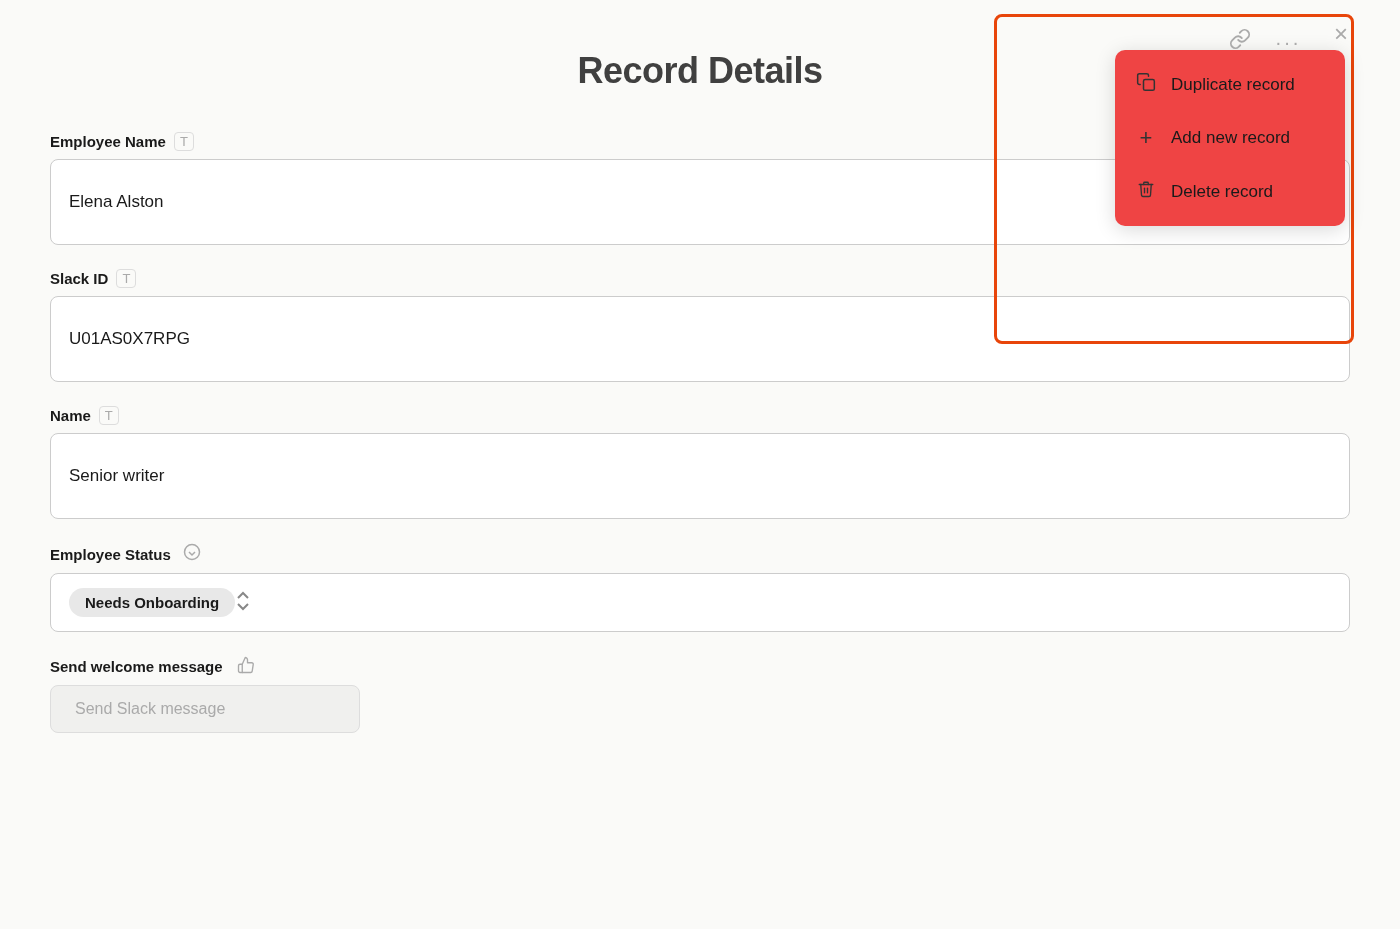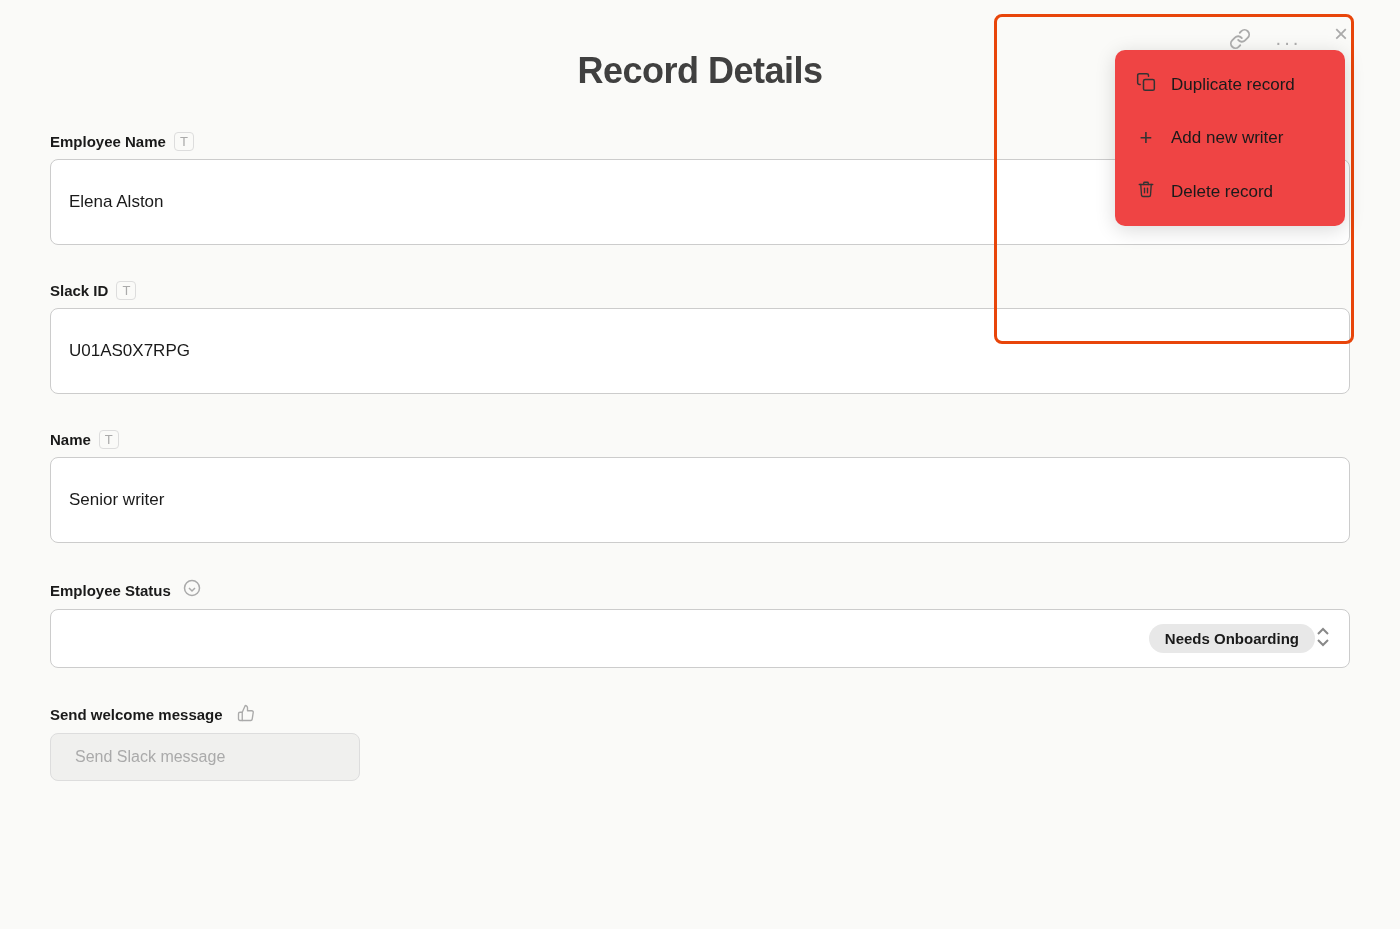--- a/index.html
+++ b/index.html
@@ -66,21 +66,21 @@
       border: none;
       padding: 4px;
     }
 
     
     .form-section {
       max-width: 1300px;
       margin: 0 auto;
     }
     .field-group {
-      margin-bottom: 36px;
+      margin-bottom: 24px;
     }
     .field-label {
       font-size: 15px;
       font-weight: 700;
       color: #1a1a1a;
       margin-bottom: 8px;
       display: flex;
       align-items: center;
       gap: 8px;
     }
@@ -104,21 +104,21 @@
     }
     .field-select-wrapper {
       width: 100%;
       border: 1.5px solid #ccc;
       border-radius: 8px;
       padding: 14px 18px;
       font-size: 17px;
       background: #fff;
       display: flex;
       align-items: center;
-      justify-content: flex-end;
+      justify-content: flex-start;
     }
     .status-badge {
       background: #e8e8e8;
       border-radius: 20px;
       padding: 6px 16px;
       font-size: 15px;
       font-weight: 700;
       color: #1a1a1a;
     }
     .chevron-updown {
@@ -195,21 +195,21 @@
       <span class="dropdown-item-icon">
         <svg width="20" height="20" viewBox="0 0 24 24" fill="none" stroke="#333" stroke-width="1.8" stroke-linecap="round" stroke-linejoin="round">
           <rect x="9" y="9" width="13" height="13" rx="2" ry="2"></rect>
           <path d="M5 15H4a2 2 0 0 1-2-2V4a2 2 0 0 1 2-2h9a2 2 0 0 1 2 2v1"></path>
         </svg>
       </span>
       <span>Duplicate record</span>
     </div>
     <div class="dropdown-item">
       <span class="dropdown-item-icon" style="font-size:22px; font-weight:300;">+</span>
-      <span>Add new writer</span>
+      <span>Add new record</span>
     </div>
     <div class="dropdown-item">
       <span class="dropdown-item-icon">
         <svg width="18" height="20" viewBox="0 0 24 24" fill="none" stroke="#333" stroke-width="1.8" stroke-linecap="round" stroke-linejoin="round">
           <polyline points="3 6 5 6 21 6"></polyline>
           <path d="M19 6l-1 14a2 2 0 0 1-2 2H8a2 2 0 0 1-2-2L5 6"></path>
           <path d="M10 11v6"></path>
           <path d="M14 11v6"></path>
           <path d="M9 6V4a1 1 0 0 1 1-1h4a1 1 0 0 1 1 1v2"></path>
         </svg>

